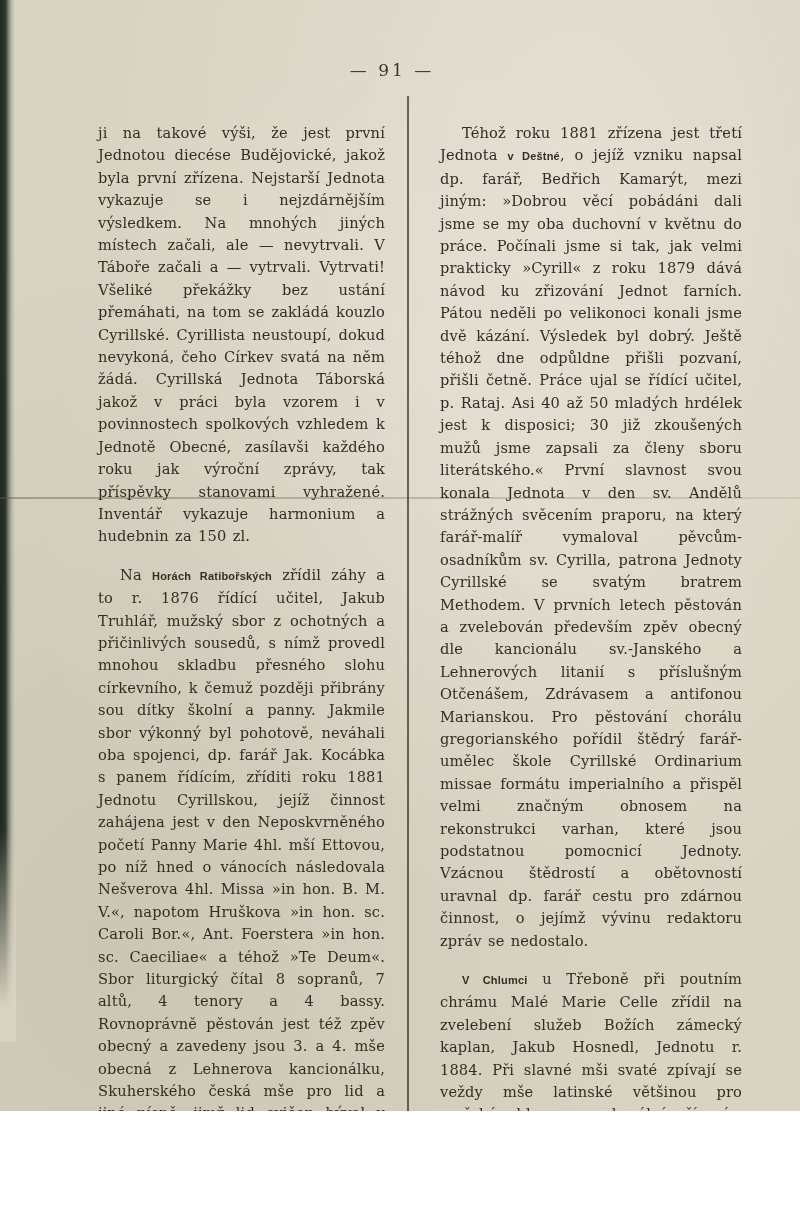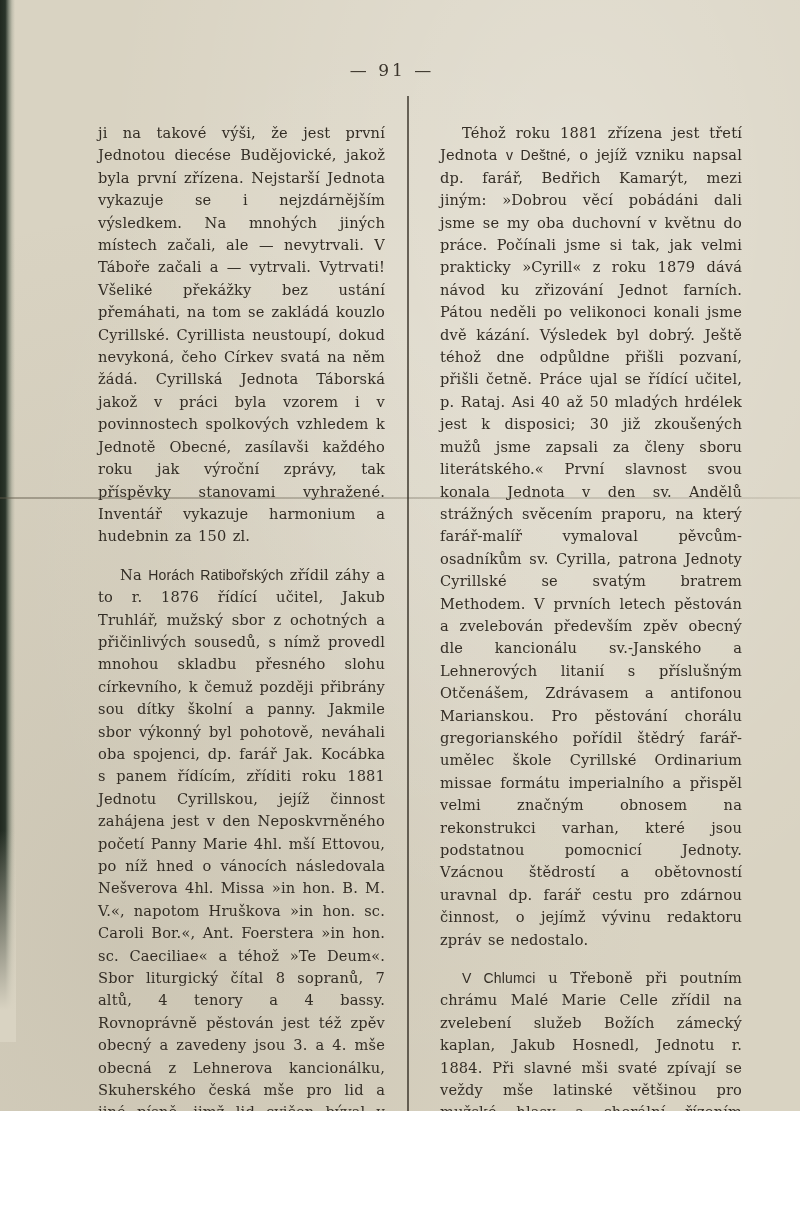--- a/index.html
+++ b/index.html
@@ -36,21 +36,21 @@
   .col{
     position:absolute;top:106px;height:1040px;overflow:hidden;
     font-size:14.6px;line-height:22.4px;text-align:justify;
     letter-spacing:0.15px;word-spacing:1.5px;color:#332d25;
   }
   .col-left{left:82px;width:319px;}
   .col-right{left:424px;width:334px;}
   .col p{margin:16px;}
   .col p.indent{text-indent:22px;}
   .col p.cont{text-align-last:justify;}
-  .bs{font-family:"Liberation Sans",sans-serif;font-weight:400;font-size:14px;letter-spacing:0.2px;}
+  .bs{font-family:"Liberation Sans",sans-serif;font-weight:700;font-size:11px;letter-spacing:0.2px;}
 </style>
 </head>
 <body>
 
 <div class="page">
   <div class="gutter-band"></div>
   <div class="gutter-fade"></div>
   <div class="crease"></div>
 
   <div class="header">

